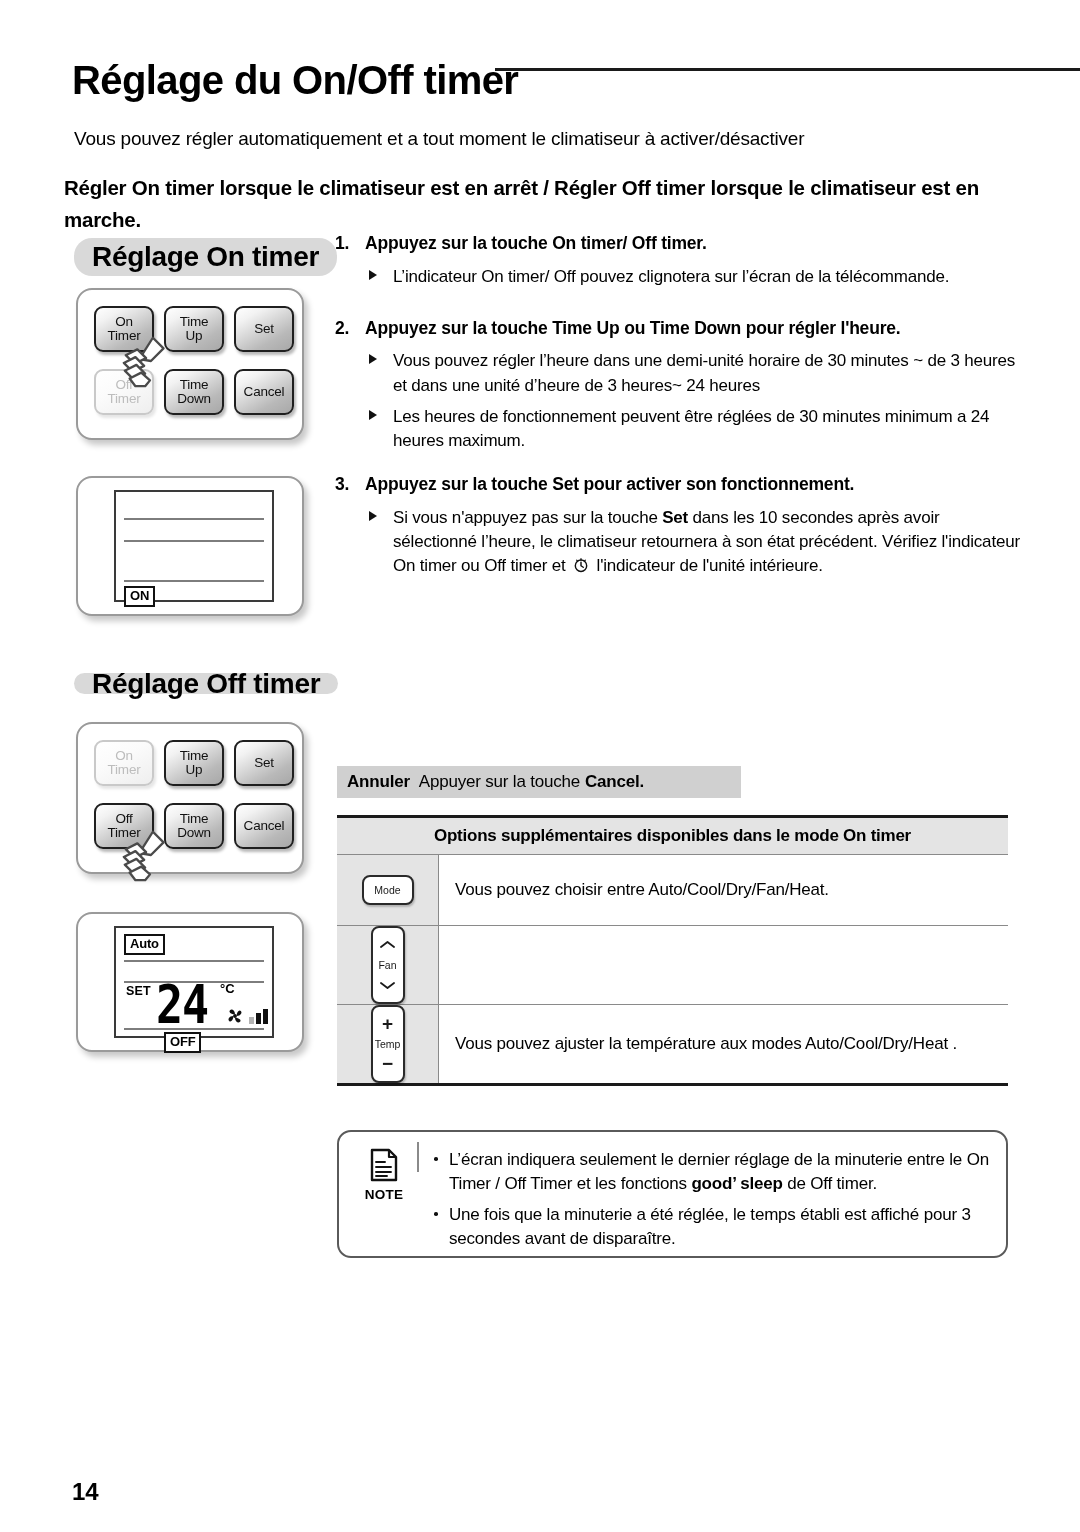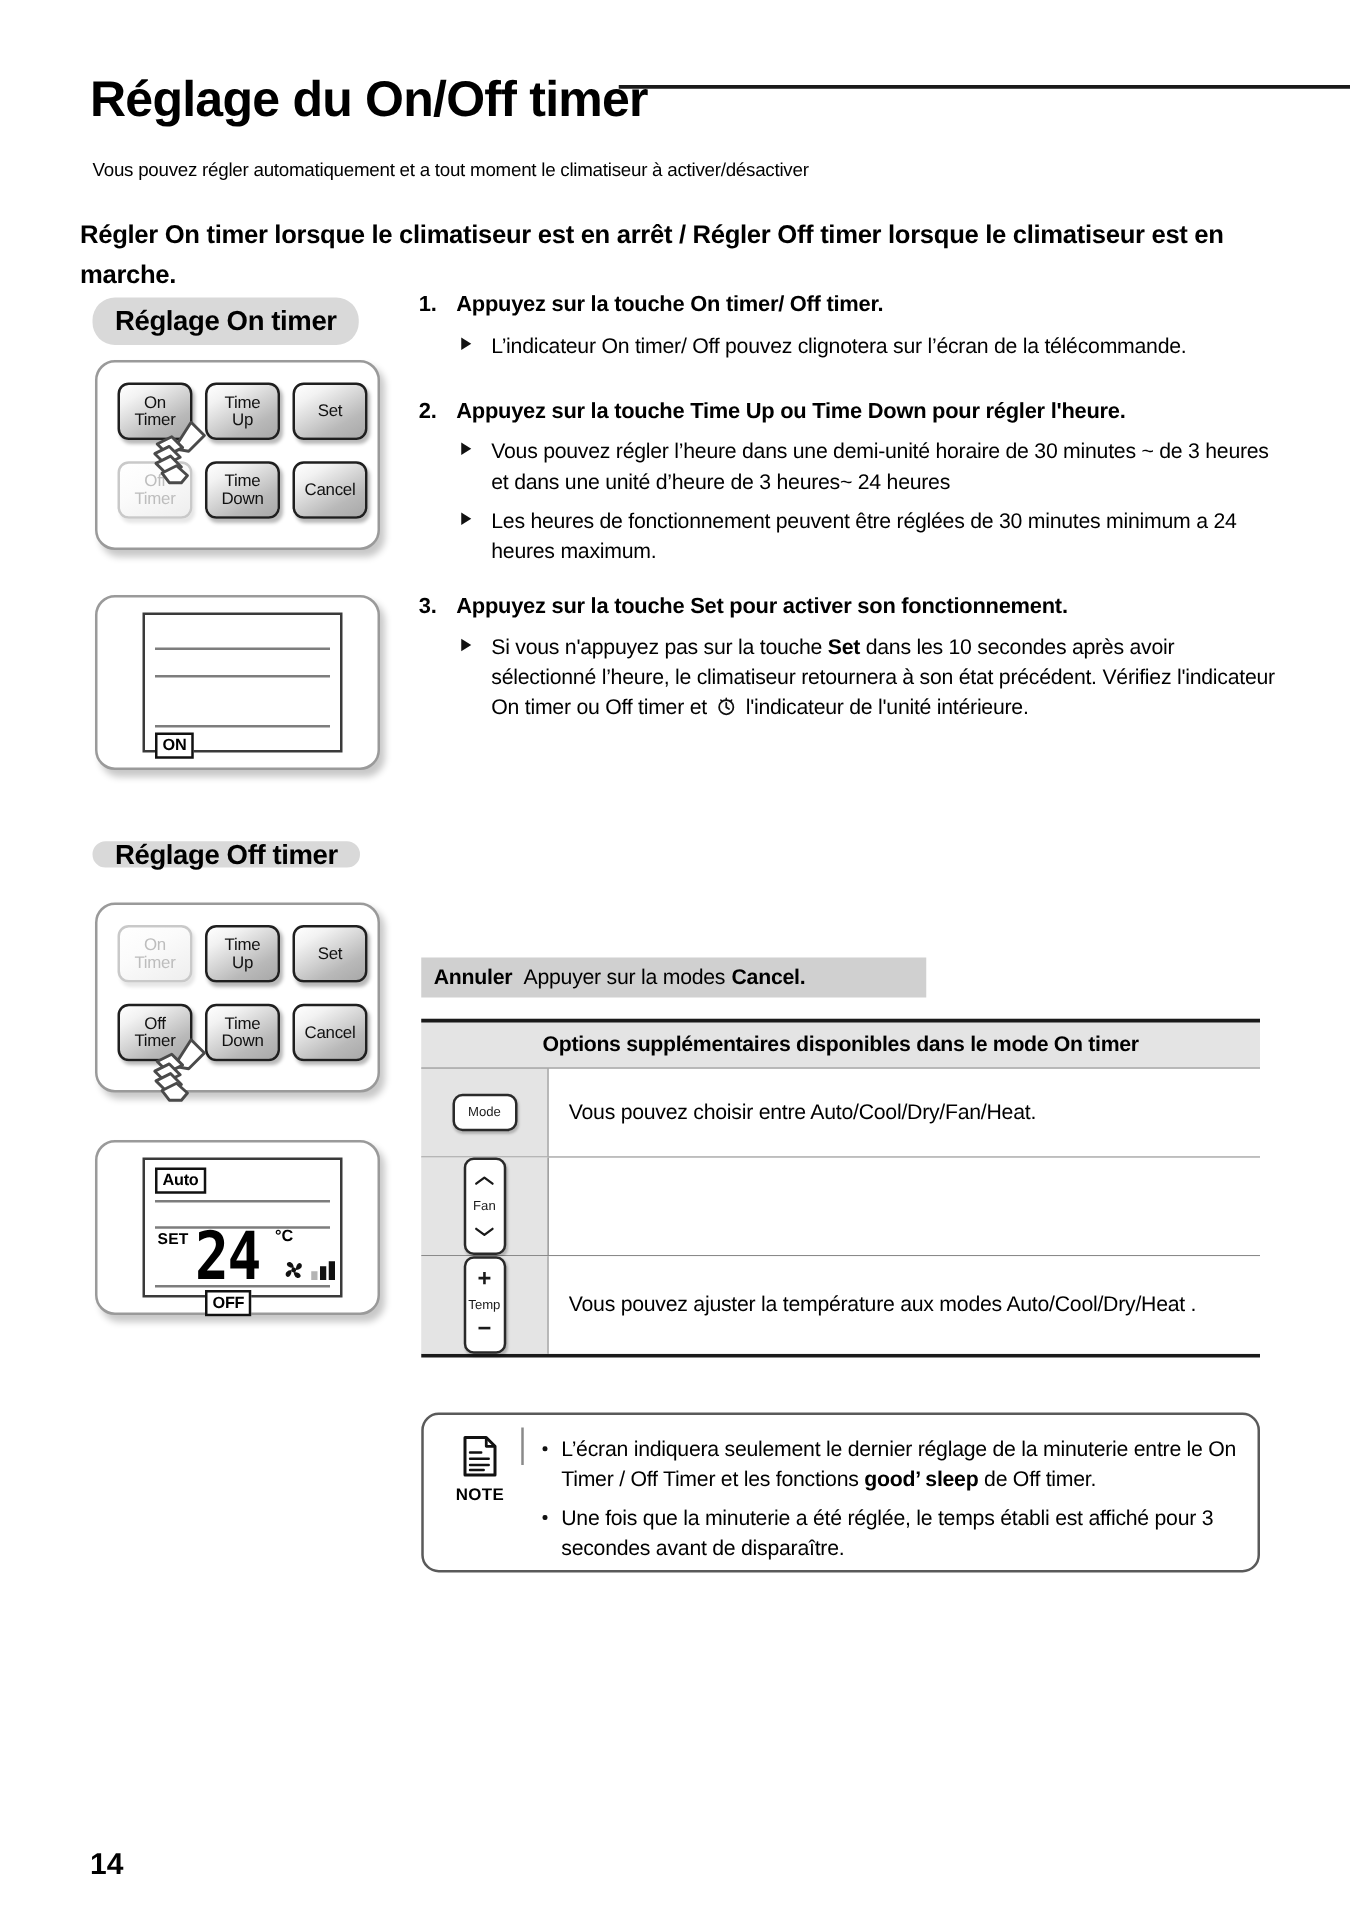--- a/index.html
+++ b/index.html
@@ -35,41 +35,41 @@
     left: 495px;
     top: 68px;
     width: 585px;
     height: 3px;
     background: #1a1a1a;
   }
   .intro {
     position: absolute;
     left: 74px;
     top: 128px;
-    font-size: 15px;
+    font-size: 19px;
     letter-spacing: -0.2px;
     white-space: nowrap;
   }
   .section-lead {
     position: absolute;
     left: 64px;
     top: 172px;
     width: 960px;
     font-size: 20.5px;
     font-weight: bold;
     line-height: 1.55;
     letter-spacing: -0.25px;
   }
 
   
   .badge {
     position: absolute;
     background: #d9d9d9;
     border-radius: 18px;
-    font-size: 22px;
+    font-size: 28px;
     font-weight: bold;
     letter-spacing: -0.3px;
     display: flex;
     align-items: center;
     padding: 0 18px;
     box-sizing: border-box;
     white-space: nowrap;
   }
   #badge-on  { left: 74px; top: 238px; height: 38px; }
   #badge-off { left: 74px; top: 673px; height: 21px; }
@@ -539,21 +539,21 @@
         <i style="height:11px"></i>
         <i style="height:15px"></i>
       </div>
       <div class="lcd-line" style="top:100px"></div>
       <div class="lcd-box" style="left:48px; top:104px">OFF</div>
     </div>
   </div>
 
   <div class="annuler-bar">
     <span class="lead">Annuler</span>
-      <span>Appuyer sur la modes </span>
+      <span>Appuyer sur la touche </span>
       <span class="tail">Cancel.</span>
   </div>
 
   <div class="opt-table">
     <div class="opt-head">Options supplémentaires disponibles dans le mode On timer</div>
 
     <div class="opt-row">
       <div class="opt-icon-cell">
         <div class="kbtn mode">
           <span>Mode</span>

